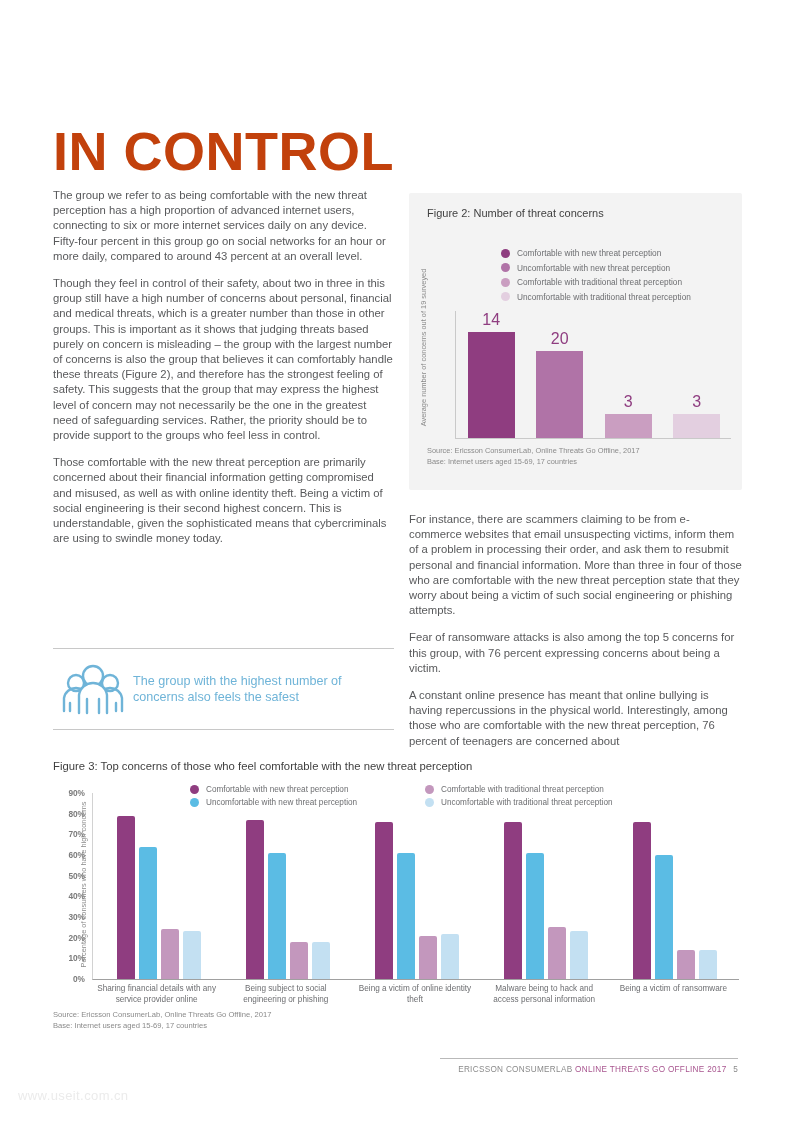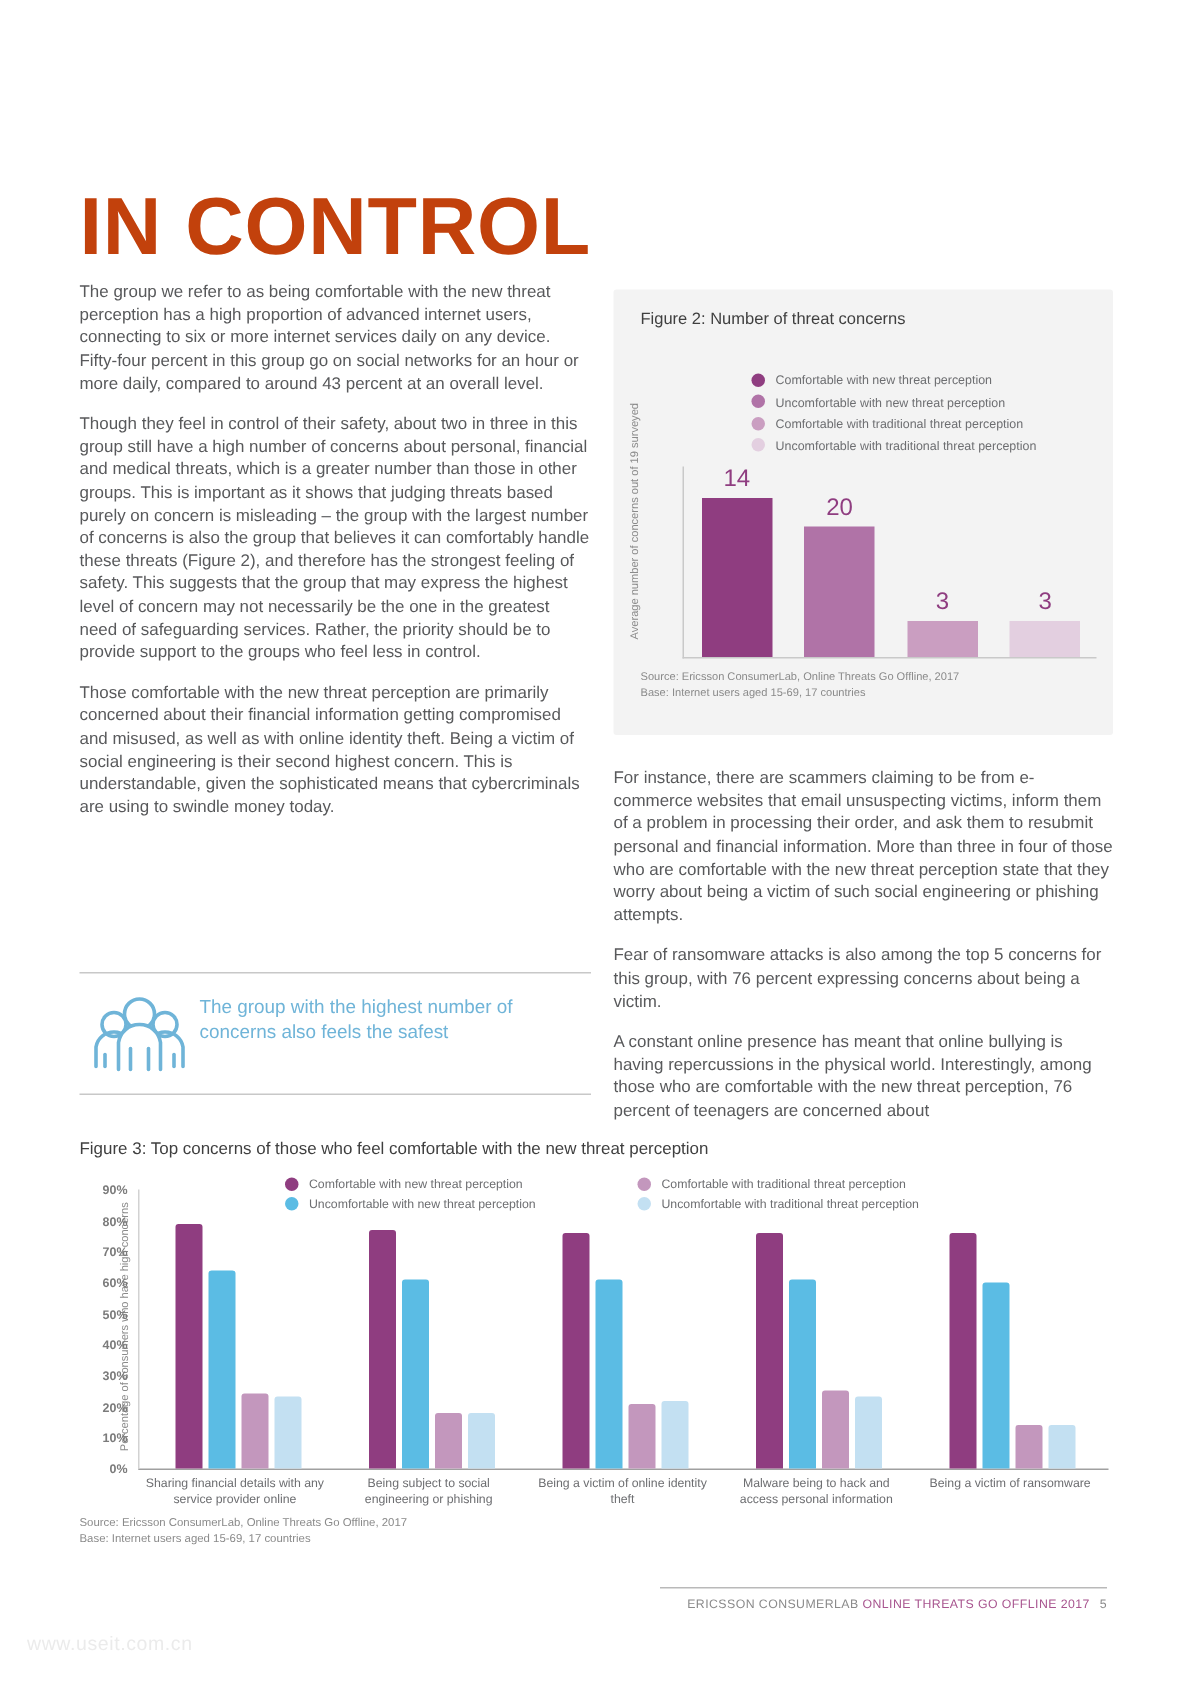--- a/index.html
+++ b/index.html
@@ -151,21 +151,21 @@
   
   .pullquote {
     position: absolute;
     left: 53px;
     top: 648px;
     width: 341px;
     border-top: 1px solid #c8c8c8;
     border-bottom: 1px solid #c8c8c8;
     padding: 14px 0 14px 0;
     display: flex;
-    align-items: flex-start;
+    align-items: center;
   }
   .pullquote-icon {
     flex: 0 0 auto;
     width: 80px;
     display: flex;
     justify-content: center;
   }
   .pullquote-text {
     font-size: 12.6px;
     line-height: 16.5px;

